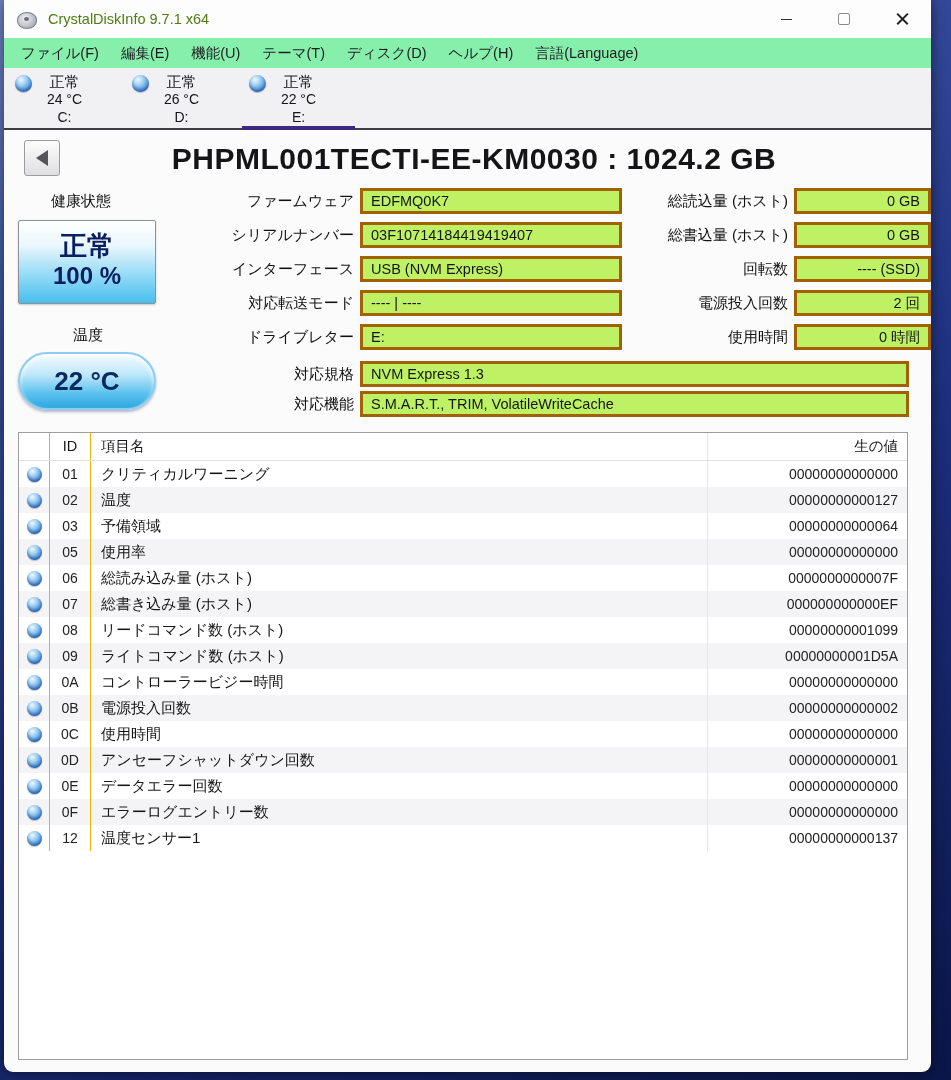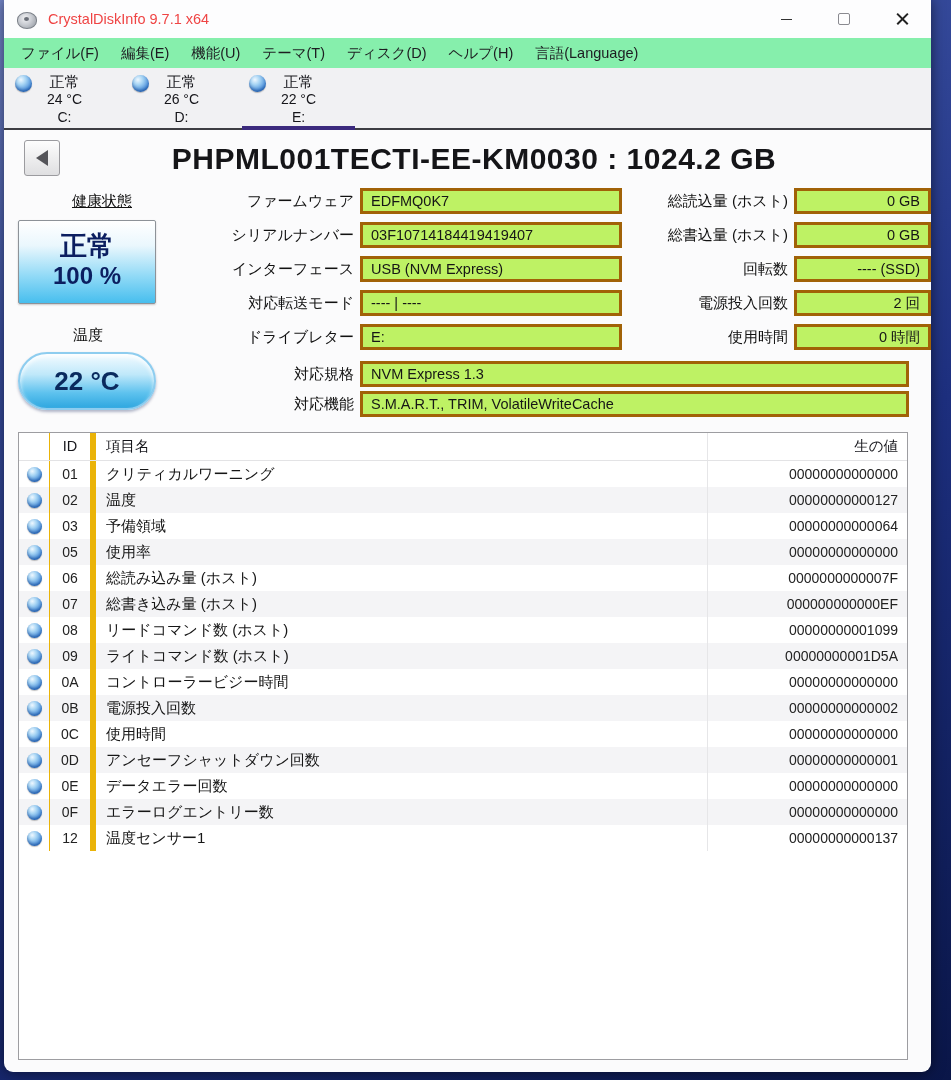--- a/index.html
+++ b/index.html
@@ -13,21 +13,21 @@
     position:absolute;left:4px;top:0;width:927px;height:1072px;
     background:#fbfbfc;border-radius:0 0 9px 9px;
     box-shadow:0 0 14px rgba(0,0,0,.55);
   }
   
   .titlebar{position:relative;height:38px;background:#fdfdfe;border-radius:0;display:flex;align-items:center;}
   .app-icon{width:22px;height:22px;margin:0 10px 0 12px;position:relative;}
   .app-icon .platter{position:absolute;left:1px;top:4px;width:18px;height:15px;border-radius:50%/45%;
     background:radial-gradient(circle at 40% 35%,#f2f2f4 0%,#c9ccd2 45%,#8f949c 100%);border:1px solid #7d828a;}
   .app-icon .hub{position:absolute;left:8px;top:9px;width:5px;height:4px;border-radius:50%;background:#6a6f78;}
-  .title-text{font-size:14.5px;color:#ef4444;}
+  .title-text{font-size:14.5px;color:#4d7c0f;}
   .win-controls{position:absolute;right:0;top:0;height:38px;display:flex;}
   .wc{width:58px;height:38px;display:flex;align-items:center;justify-content:center;cursor:default;}
   .wc-min-glyph{width:11px;border-top:1.6px solid #333;}
   .wc-max-glyph{width:10px;height:10px;border:1.4px solid #8a8a90;border-radius:2px;}
   .wc-close-glyph{position:relative;width:13px;height:13px;}
   .wc-close-glyph:before,.wc-close-glyph:after{content:'';position:absolute;left:-1px;top:5.5px;width:15px;height:1.8px;background:#222;}
   .wc-close-glyph:before{transform:rotate(45deg);}
   .wc-close-glyph:after{transform:rotate(-45deg);}
   
   .menubar{height:30px;background:#86efac;display:flex;align-items:center;padding-left:6px;}
@@ -85,21 +85,21 @@
   .wide-field:nth-of-type(2){top:260px;}
   
   .smart{position:absolute;left:14px;top:302px;width:890px;height:628px;box-sizing:border-box;
     border:1px solid #9d9da1;background:#fff;overflow:hidden;}
   .sm-row,.sm-head{display:flex;height:26px;}
   .sm-head{height:27px;border-bottom:1px solid #e3e3e5;}
   .c-orb{flex:0 0 30px;display:flex;align-items:center;justify-content:center;align-self:stretch;}
   .c-id{flex:0 0 40px;text-align:center;font-size:14px;color:#222;line-height:26px;
     border-left:1px solid #eab308;align-self:stretch;}
   .c-name{flex:1;font-size:15px;color:#161616;line-height:26px;padding-left:10px;
-    border-left:6px solid #eab308;align-self:stretch;white-space:nowrap;overflow:hidden;}
+    border-left:1px solid #eab308;align-self:stretch;white-space:nowrap;overflow:hidden;}
   .c-raw{flex:0 0 190px;text-align:right;font-size:14px;color:#222;line-height:26px;padding-right:9px;
     border-left:1px solid #e6e6e8;align-self:stretch;font-family:"Liberation Sans",sans-serif;}
   .sm-head .c-id,.sm-head .c-name,.sm-head .c-raw{font-size:14.5px;color:#15151a;line-height:27px;}
   .sm-rows .sm-row:nth-child(even){background:#f4f4f6;}
   .sm-row .orb{width:15px;height:15px;}
 </style>
 </head>
 <body>
 
 <div class="window">
@@ -167,21 +167,21 @@
   </div>
 
   <div class="content">
 
     <div class="back-btn">
       <div class="back-glyph"></div>
     </div>
 
     <div class="drive-title">PHPML001TECTI-EE-KM0030 : 1024.2 GB</div>
 
-    <div class="sec-label" style="left:28px;top:62px;width:140px;text-decoration:underline;">健康状態</div>
+    <div class="sec-label" style="left:7px;top:62px;width:140px;">健康状態</div>
     <div class="health-box">
       <div class="health-status">正常</div>
       <div class="health-pct">100 %</div>
     </div>
 
     <div class="sec-label" style="left:14px;top:196px;width:140px;">温度</div>
     <div class="temp-pill">
       <div class="temp-value">22 °C</div>
     </div>
 

